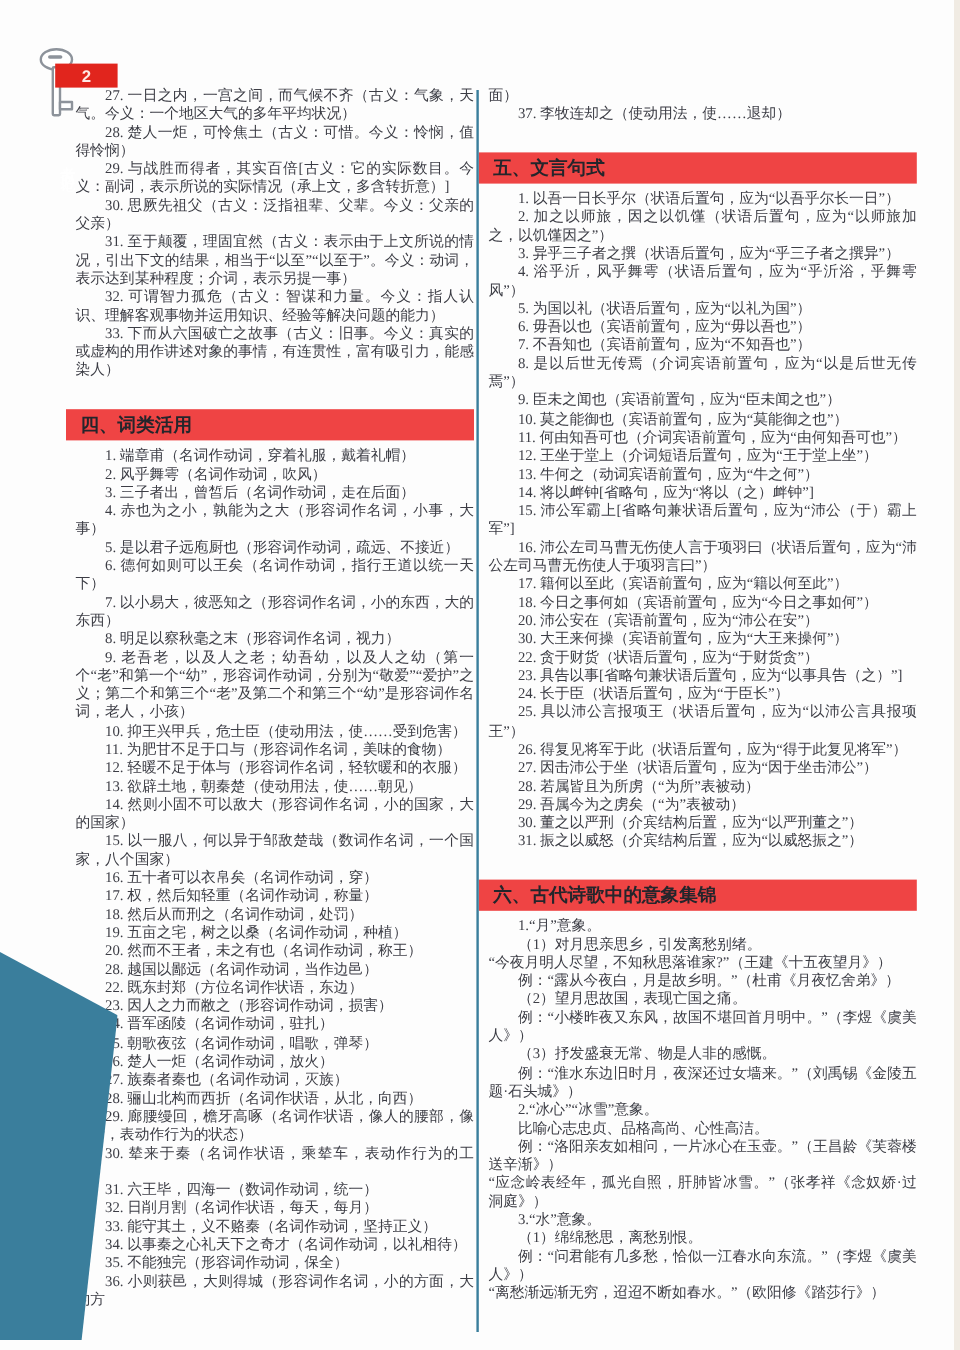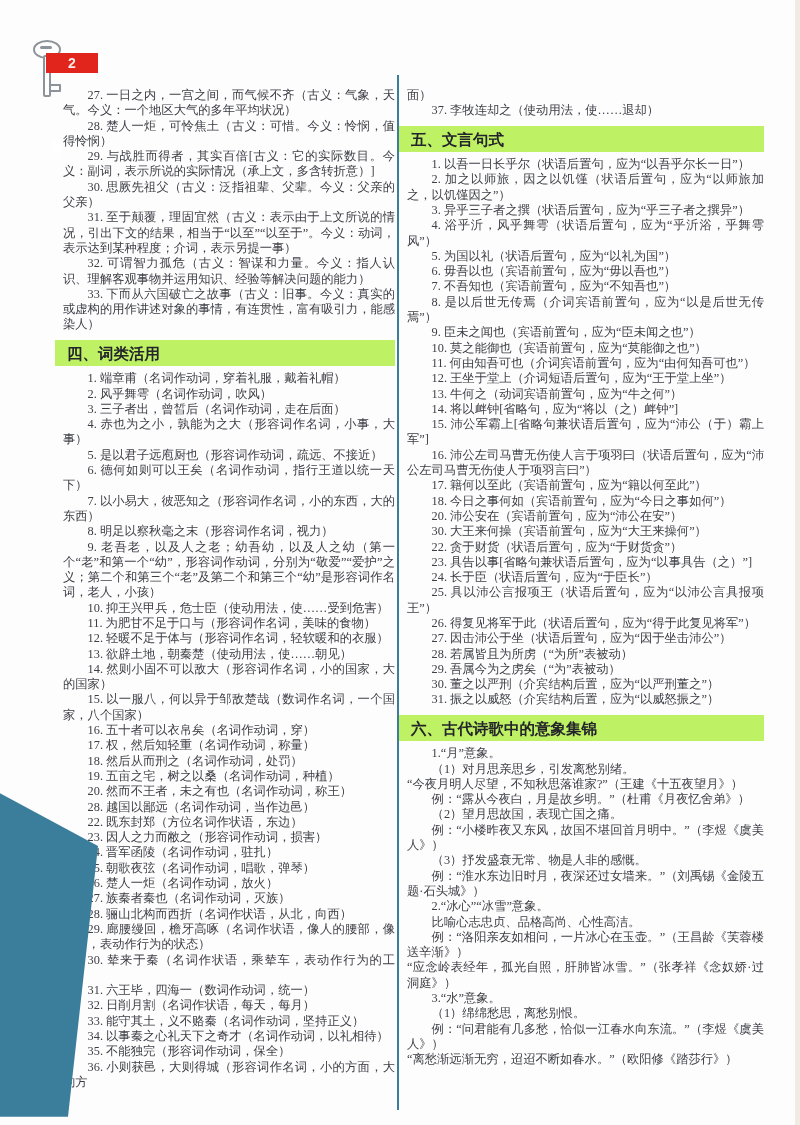--- a/index.html
+++ b/index.html
@@ -15,30 +15,30 @@
   .key-slot{position:absolute;left:7px;top:6px;width:12px;height:3px;background:#8d939b;border-radius:2px;}
   .key-stem{position:absolute;left:10px;top:15px;width:4px;height:38px;background:#fff;border:2px solid #8d939b;border-radius:2px;}
   .key-tooth{position:absolute;left:16px;top:44px;width:8px;height:4px;background:#fff;border:2px solid #8d939b;border-radius:1px;}
   .page-badge{
     position:absolute;left:46px;top:53px;width:52px;height:20px;background:#e1251d;
     color:#ffe9e6;font-family:"Liberation Sans",sans-serif;font-weight:bold;font-size:14px;
     display:flex;align-items:center;justify-content:center;z-index:2;
   }
   
   .columns{position:absolute;left:0;top:72px;width:800px;}
-  .col{position:absolute;top:16px;}
+  .col{position:absolute;top:0;}
   .col-left{left:63px;width:332px;}
   .col-right{left:407px;width:357px;}
   .col-divider{position:absolute;left:397px;top:75px;width:2px;height:1035px;background:#3a7e9c;}
   .para{margin:0;text-indent:2em;text-align:justify;font-size:12.3px;line-height:15.3px;}
   .para.flush{text-indent:0;}
   .section-bar{
-    background:#bef264;font-family:"Liberation Sans",sans-serif;font-weight:bold;
+    background:#ef4444;font-family:"Liberation Sans",sans-serif;font-weight:bold;
     font-size:15.5px;line-height:1;color:#24252b;padding:6px 16px 5px 12px;
-    margin:7px 0 5px -8px;
+    margin:24px 0 5px -8px;
   }
   
   .sidebar-banner{
     position:absolute;left:0;top:790px;width:100px;height:330px;background:#3a7e9c;
     -webkit-clip-path:polygon(0 1%,98% 17%,68% 99%,0 99%);
     clip-path:polygon(0 1%,98% 17%,68% 99%,0 99%);
   }
   .sidebar-label{
     position:absolute;left:47px;top:128px;color:#fff;
     font-family:"Liberation Sans",sans-serif;font-size:13px;letter-spacing:3px;

